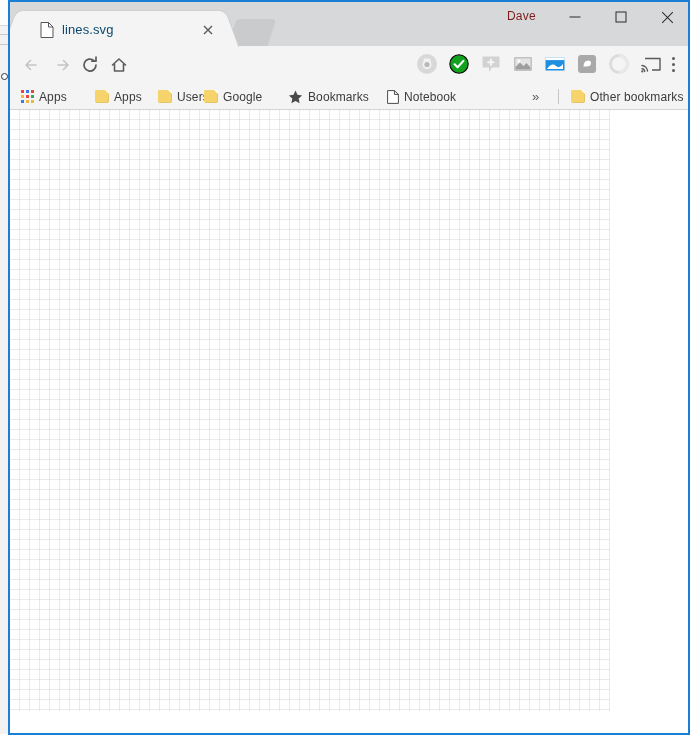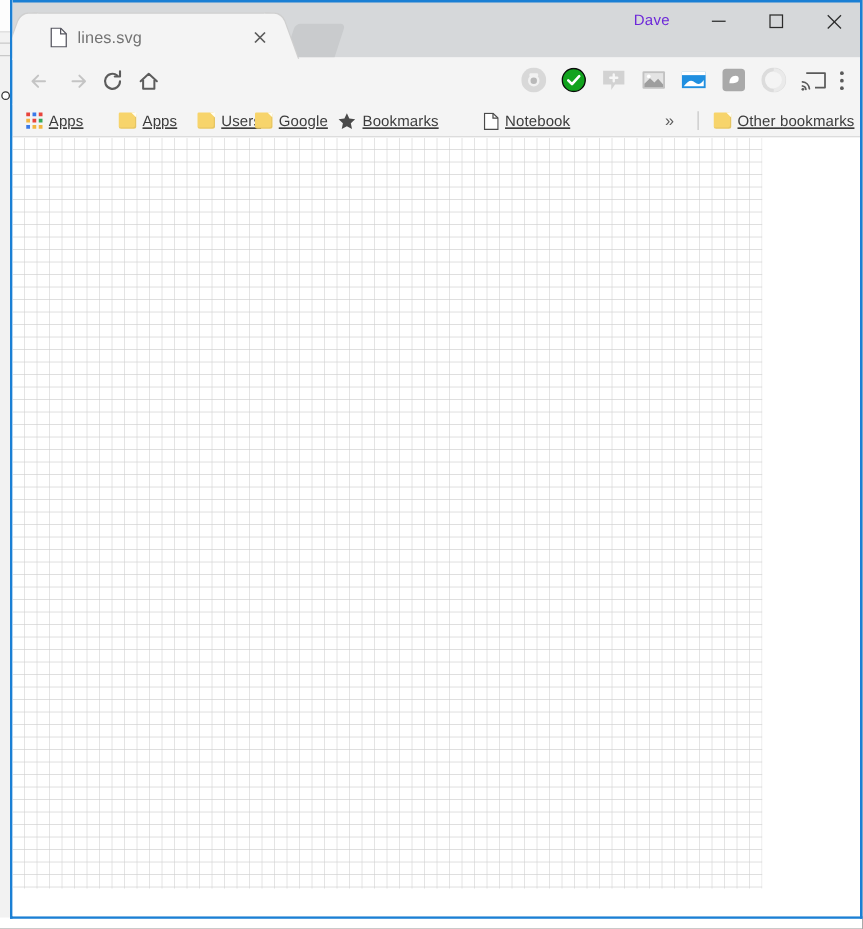--- a/index.html
+++ b/index.html
@@ -141,21 +141,21 @@
   }
   #tab-favicon {
     position: absolute;
     left: 20px; top: 11px;
     width: 14px; height: 16px;
   }
   #tab-title {
     position: absolute;
     left: 42px; top: 10px;
     font-size: 13px;
-    color: #737373;
+    color: #0c4a6e;
     line-height: 17px;
     white-space: nowrap;
     letter-spacing: 0.1px;
   }
   #tab-close {
     position: absolute;
     left: 180px; top: 11px;
     width: 16px; height: 16px;
     cursor: pointer;
   }
@@ -167,21 +167,21 @@
     transform: skewX(-18deg);
     border-radius: 4px 4px 0 0;
     cursor: pointer;
   }
 
   
   #win-user {
     position: absolute;
     left: 497px; top: 6px;
     font-size: 12px;
-    color: #6d28d9;
+    color: #7f1d1d;
     line-height: 16px;
     letter-spacing: 0.2px;
   }
   .win-btn {
     position: absolute;
     top: 0;
     width: 46px; height: 30px;
     cursor: pointer;
   }
   #win-min { left: 542px; }
@@ -287,21 +287,20 @@
     border-bottom: 1px solid #d4d4d4;
   }
   .bm-item {
     position: absolute;
     top: 0;
     height: 25px;
     display: flex;
     align-items: center;
     cursor: pointer;
     white-space: nowrap;
-    text-decoration: underline;
   }
   .bm-label {
     font-size: 12px;
     color: #3c3c3c;
     margin-left: 5px;
     letter-spacing: 0.1px;
   }
   .bm-folder {
     width: 14px; height: 13px;
     background: #f7d46b;
@@ -526,21 +525,21 @@
       <div class="bm-item" style="left:148px;">
         <div class="bm-folder"></div>
         <span class="bm-label">Users</span>
       </div>
 
       <div class="bm-item" style="left:194px;">
         <div class="bm-folder"></div>
         <span class="bm-label">Google</span>
       </div>
 
-      <div class="bm-item" style="left:260px;">
+      <div class="bm-item" style="left:278px;">
         <svg width="15" height="14" viewBox="0 0 16 15">
           <path d="M8 0.6 L10.1 5.2 L15.1 5.8 L11.4 9.2 L12.4 14.2 L8 11.7 L3.6 14.2 L4.6 9.2 L0.9 5.8 L5.9 5.2 Z" fill="#4a4a4a"></path>
         </svg>
         <span class="bm-label">Bookmarks</span>
       </div>
 
       <div class="bm-item" style="left:377px;justify-content:space-between;">
         <svg width="12" height="14" viewBox="0 0 12 14">
           <path d="M0.6 0.6 H7.4 L11.4 4.4 V13.4 H0.6 Z" fill="#ffffff" stroke="#4a4a4a" stroke-width="1"></path>
           <path d="M7.4 0.6 V4.4 H11.4" fill="none" stroke="#4a4a4a" stroke-width="1"></path>

